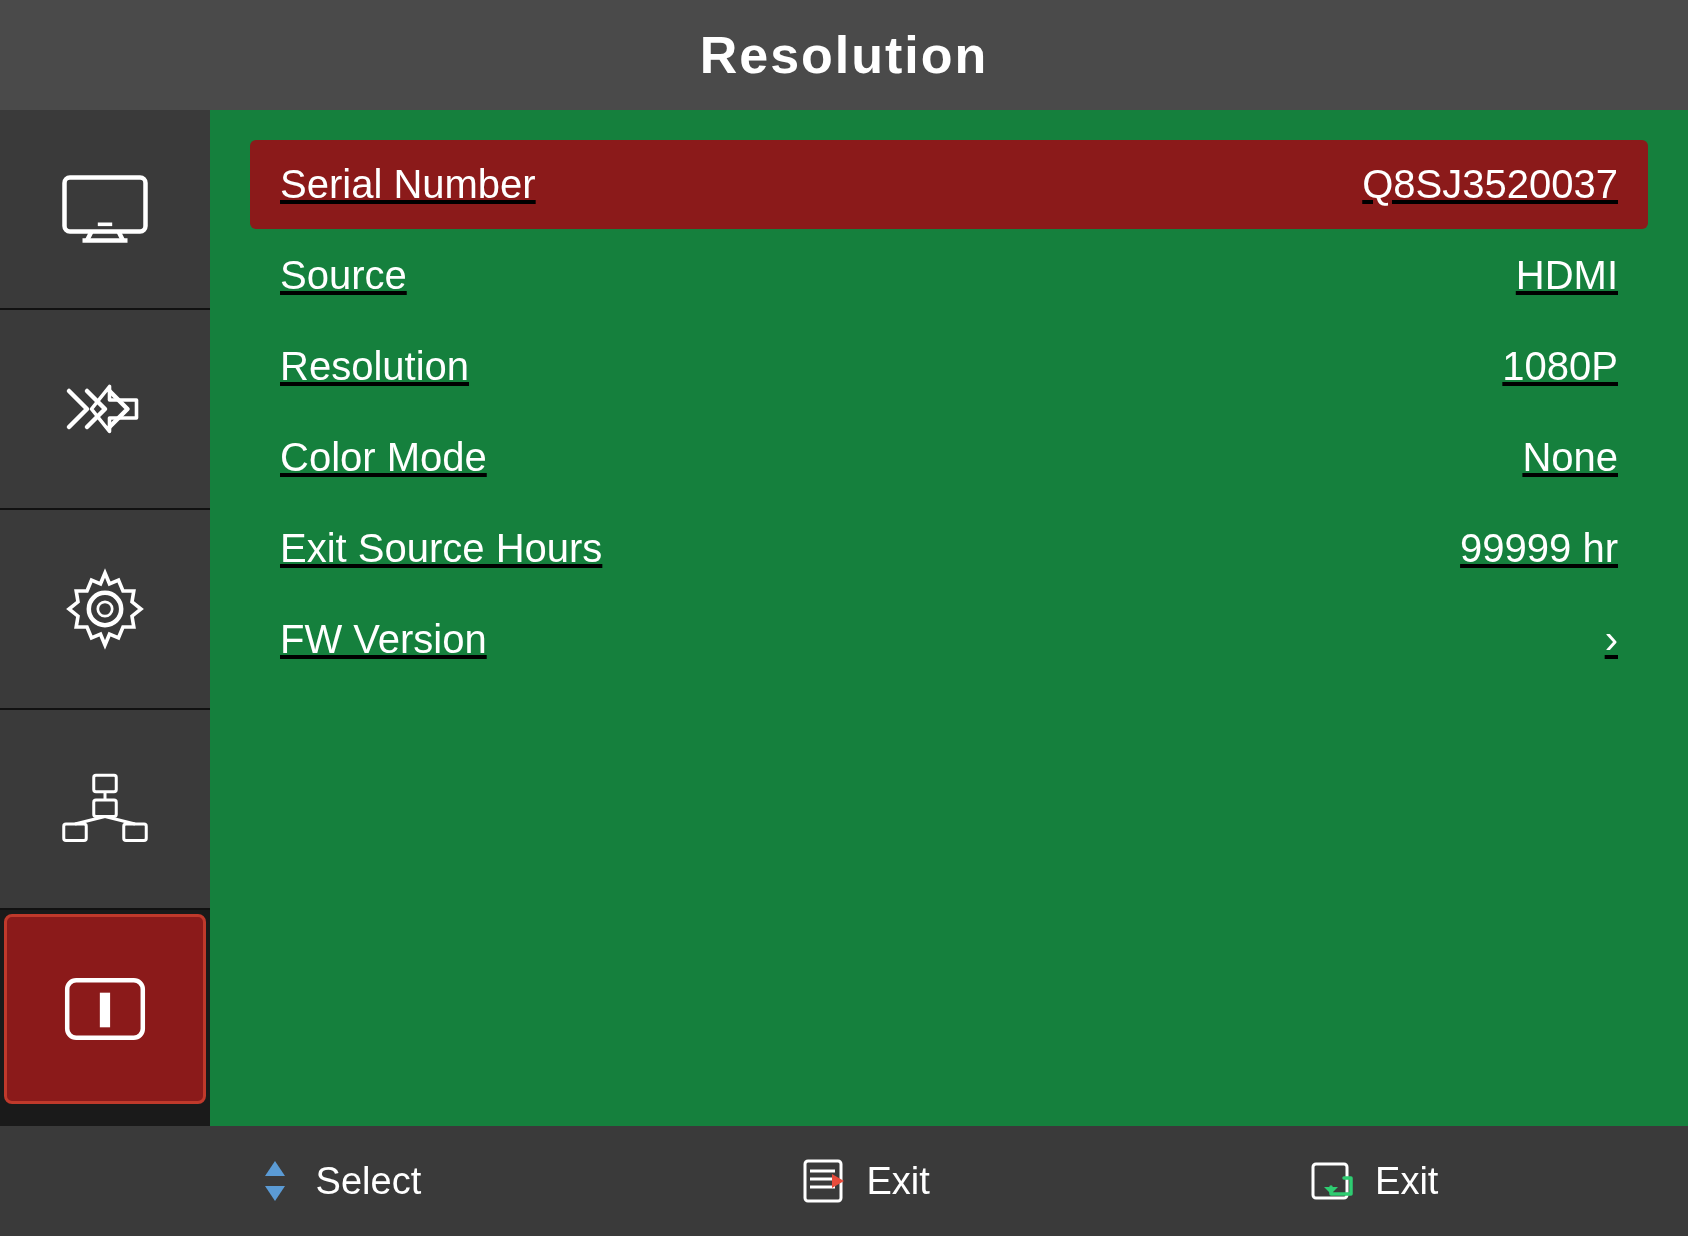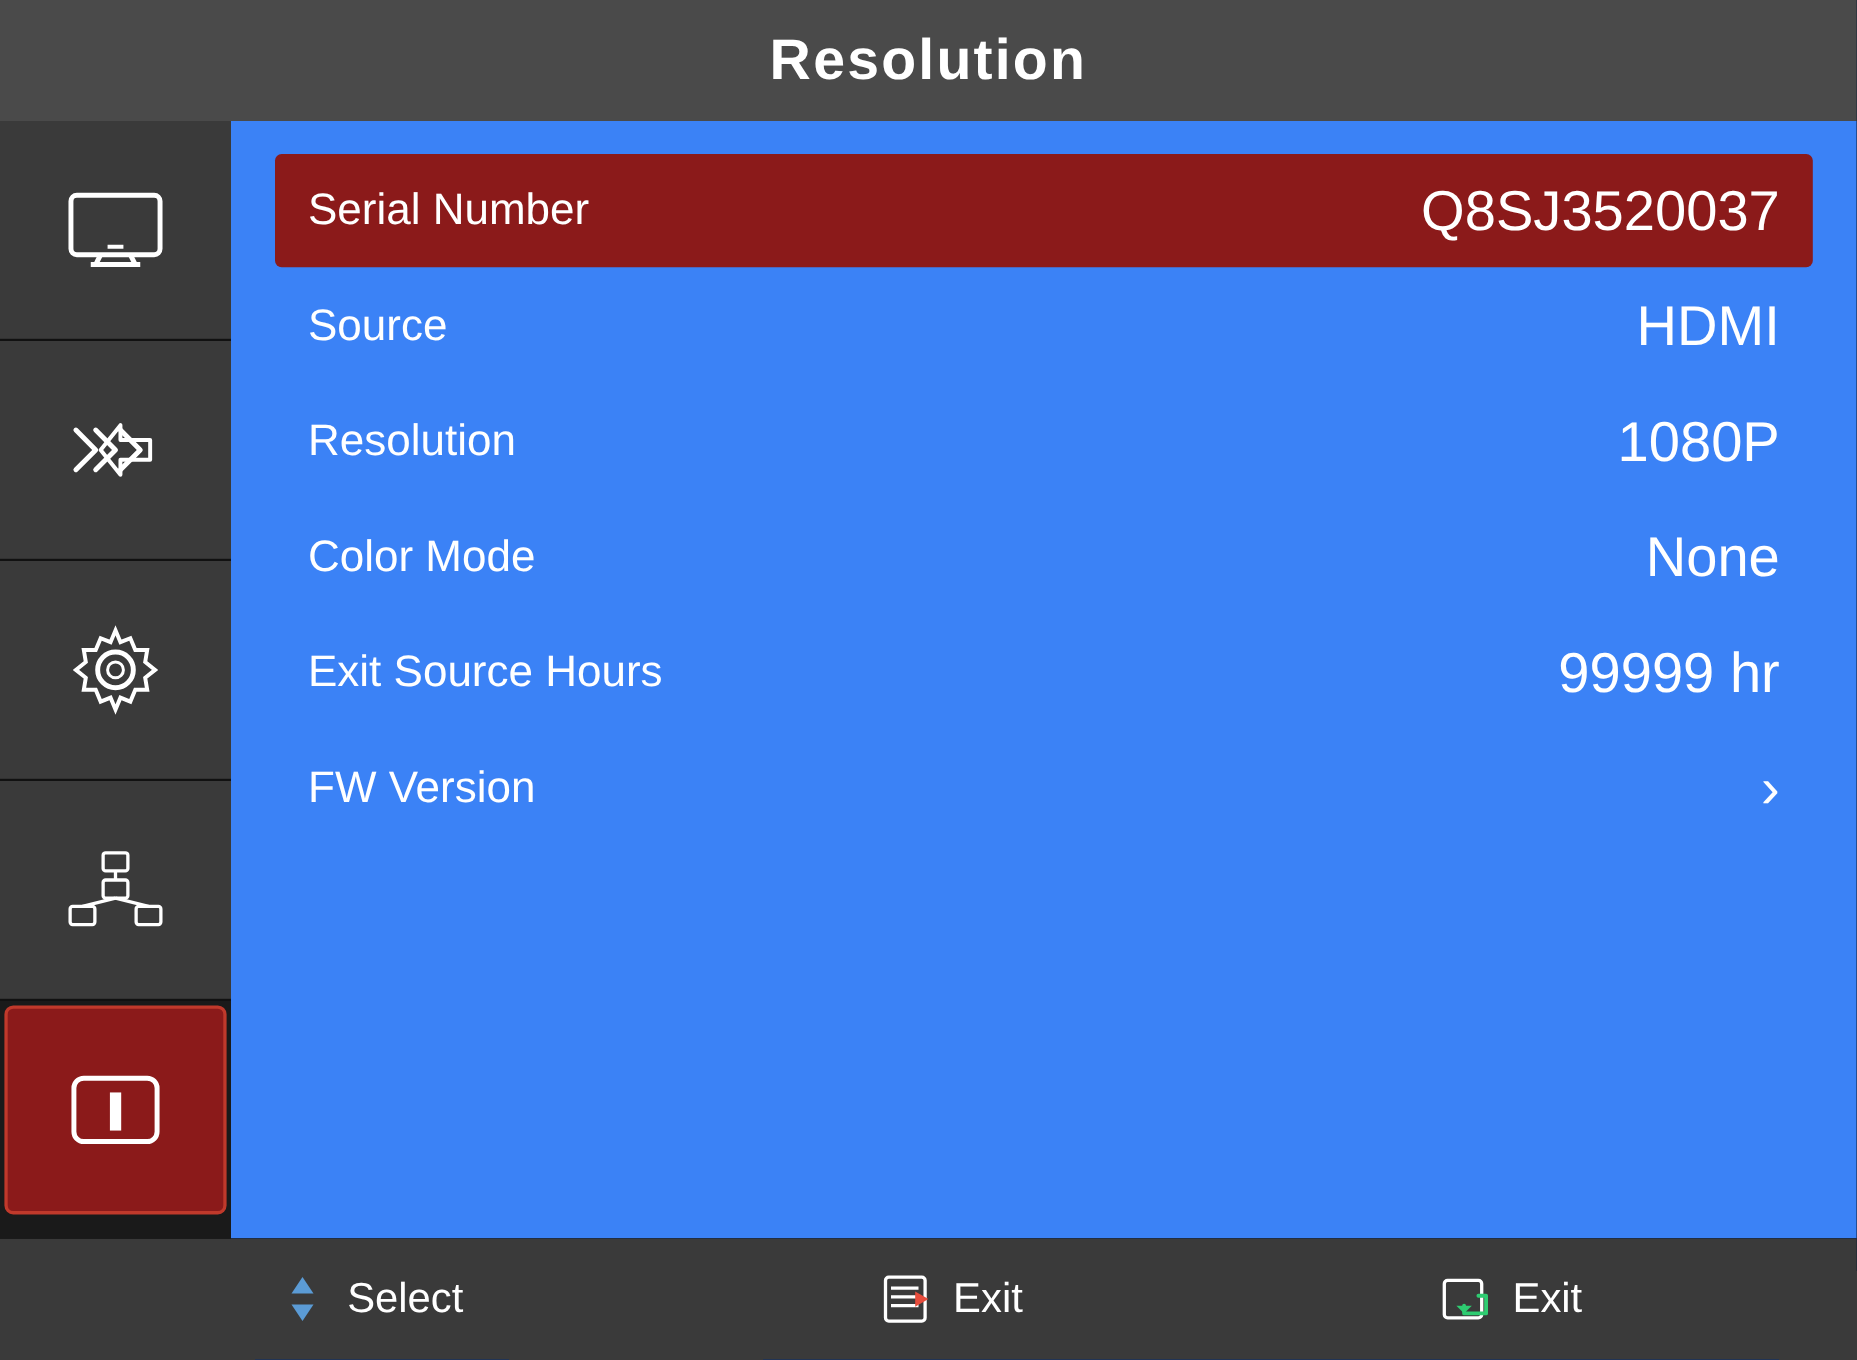--- a/index.html
+++ b/index.html
@@ -77,24 +77,25 @@
       stroke-width: 5;
     }
 
     .sidebar-item:last-child svg {
       stroke: #fff;
     }
 
     
     .content {
       flex: 1;
-      background: #3b82f6;
+      background: #15803d;
       display: flex;
       flex-direction: column;
       padding: 20px 40px;
+      text-decoration: underline;
     }
 
     .info-table {
       width: 100%;
       flex: 1;
       display: flex;
       flex-direction: column;
       justify-content: flex-start;
       padding-top: 10px;
     }
@@ -114,21 +115,21 @@
     }
 
     .info-label {
       color: #fff;
       font-size: 40px;
       font-weight: 400;
     }
 
     .info-value {
       color: #fff;
-      font-size: 51px;
+      font-size: 40px;
       font-weight: 400;
     }
 
     .info-row.highlighted .info-label,
     .info-row.highlighted .info-value {
       font-weight: 500;
     }
 
     
     .bottom-bar {

